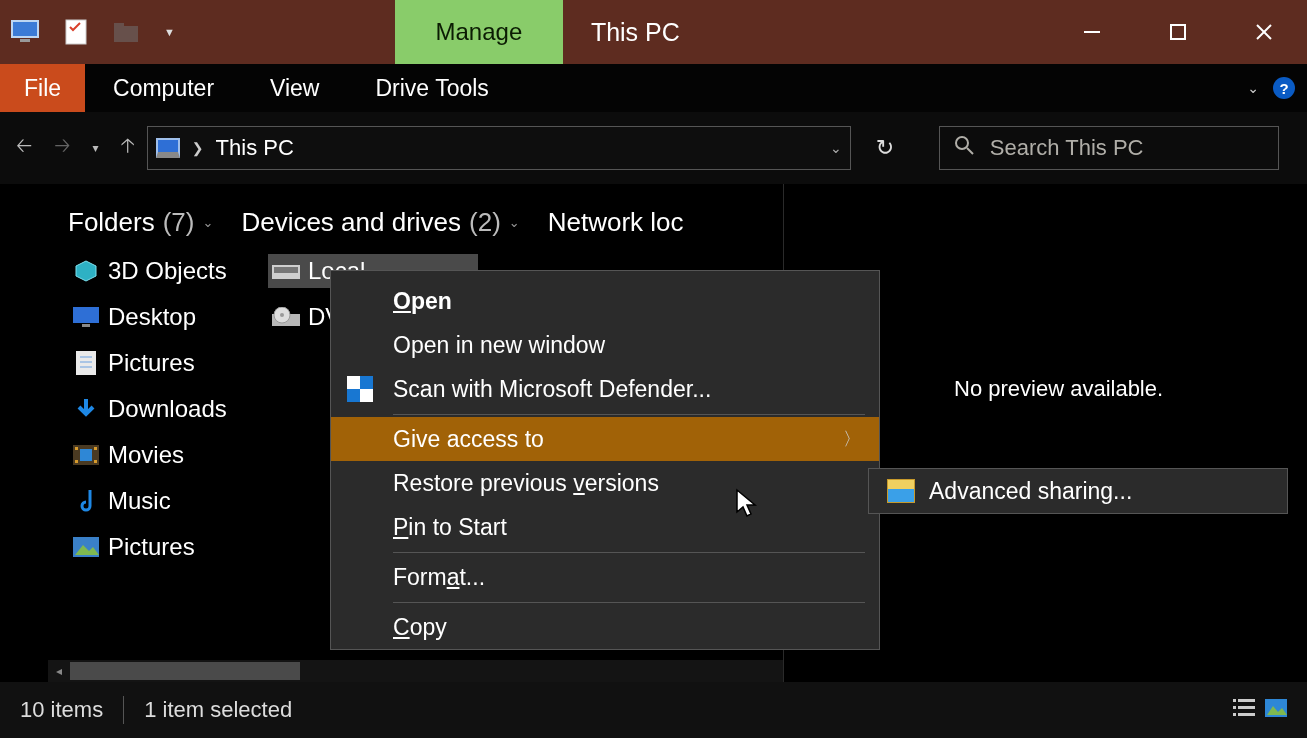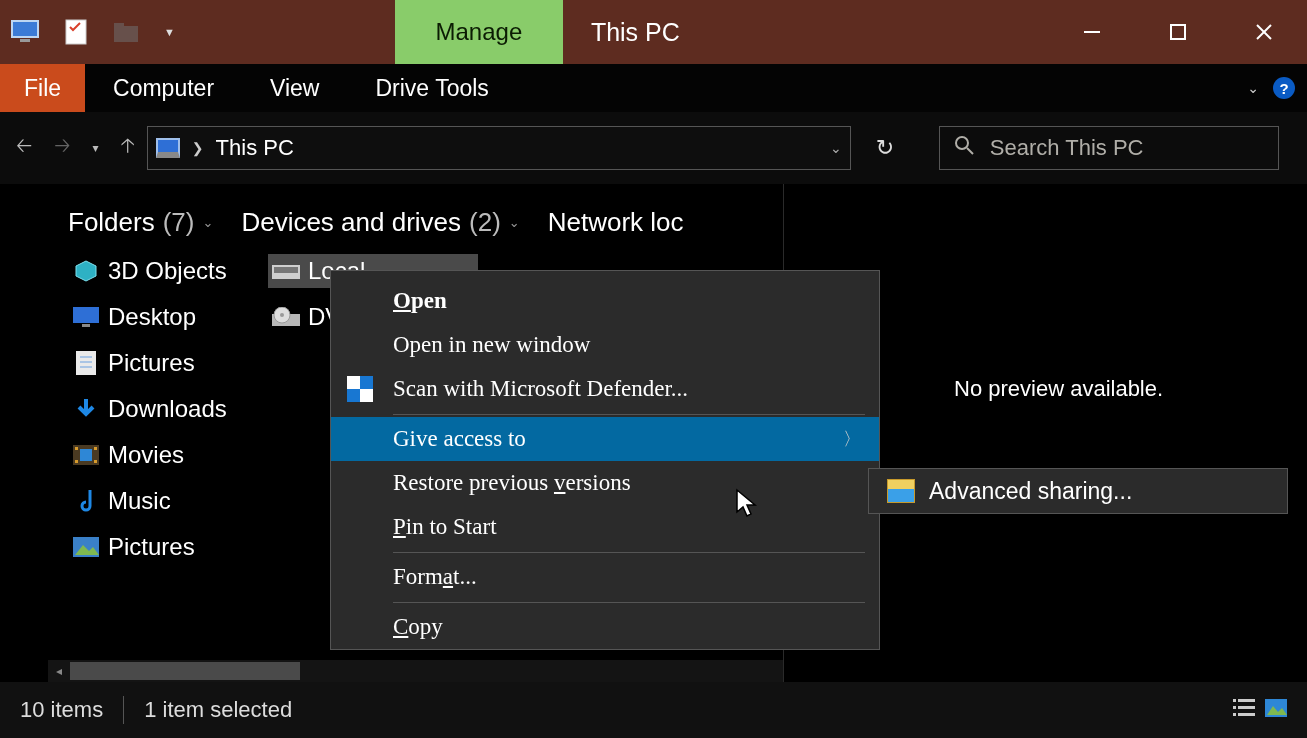--- a/index.html
+++ b/index.html
@@ -40,22 +40,22 @@
   .itm.selected { background: #4a4a4a; }
   .ic { width: 28px; height: 22px; display:flex;align-items:center;justify-content:center;}
   .preview-pane { flex: 1; border-left: 1px solid #2a2a2a; display: flex; align-items: flex-start; justify-content: flex-start; padding-top: 192px; padding-left: 170px; font-size: 22px; color: #fff; }
   .hscroll { position:absolute; bottom:0; left:0; right:0; height:22px; display:flex; align-items:center; background:#141414;}
   .hscroll-left{ width:22px; text-align:center;color:#888;font-size:12px;}
   .hscroll-thumb{ width:230px; height:18px; background:#4a4a4a;}
   .status { height: 56px; background: #111; display: flex; align-items: center; padding: 0 20px; font-size: 22px; color: #ddd; gap: 20px; position:relative;}
   .status-sep { width:1px; height:28px; background:#555;}
   .status-icons{ position:absolute; right:20px; display:flex; gap:10px;}
   .ctx-menu { position: absolute; top: 270px; left: 330px; width: 550px; background: #2b2b2b; border: 1px solid #555; font-size: 23px; z-index: 10; padding-top:8px;}
-  .ctx-item { height: 44px; display: flex; align-items: center; padding: 0 18px 0 62px; color: #fff; position: relative; font-family: Liberation Serif, serif; }
-  .ctx-item.hover { background: #0369a1; }
+  .ctx-item { height: 44px; display: flex; align-items: center; padding: 0 18px 0 62px; color: #fff; position: relative; }
+  .ctx-item.hover { background: #a16207; }
   .ctx-sep { height: 6px; display:flex; align-items:center;}
   .ctx-sep::after{ content:""; flex:1; height:1px; background:#555; margin-left:62px; margin-right:14px;}
   .ctx-arrow { position: absolute; right: 18px; color: #ccc; font-size: 18px;}
   .ctx-iconslot { position:absolute; left:14px; width:30px; height:30px; display:flex;align-items:center;justify-content:center;}
   .sub-menu { position: absolute; top: 468px; left: 868px; width: 420px; background: #2b2b2b; border: 1px solid #555; font-size: 23px; z-index: 11; }
   .sub-item { height: 44px; display: flex; align-items: center; gap: 14px; padding: 0 18px; color: #fff; }
   .cursor { position: absolute; top: 488px; left: 735px; z-index: 20; pointer-events: none; }
   u.ak { text-decoration: underline; }
   .shield-sq { width:26px;height:26px; display:grid; grid-template-columns:1fr 1fr; grid-template-rows:1fr 1fr;}
   .shield-sq div:nth-child(1){background:#fff;}

